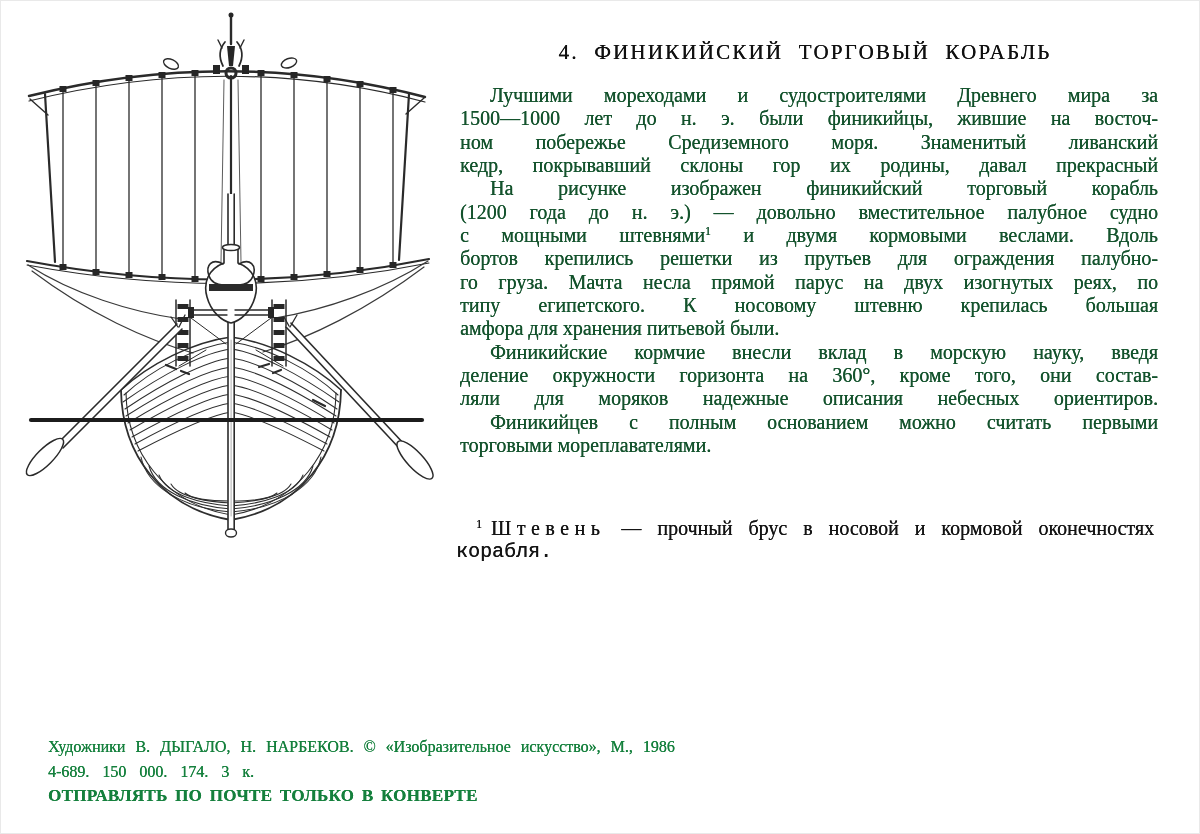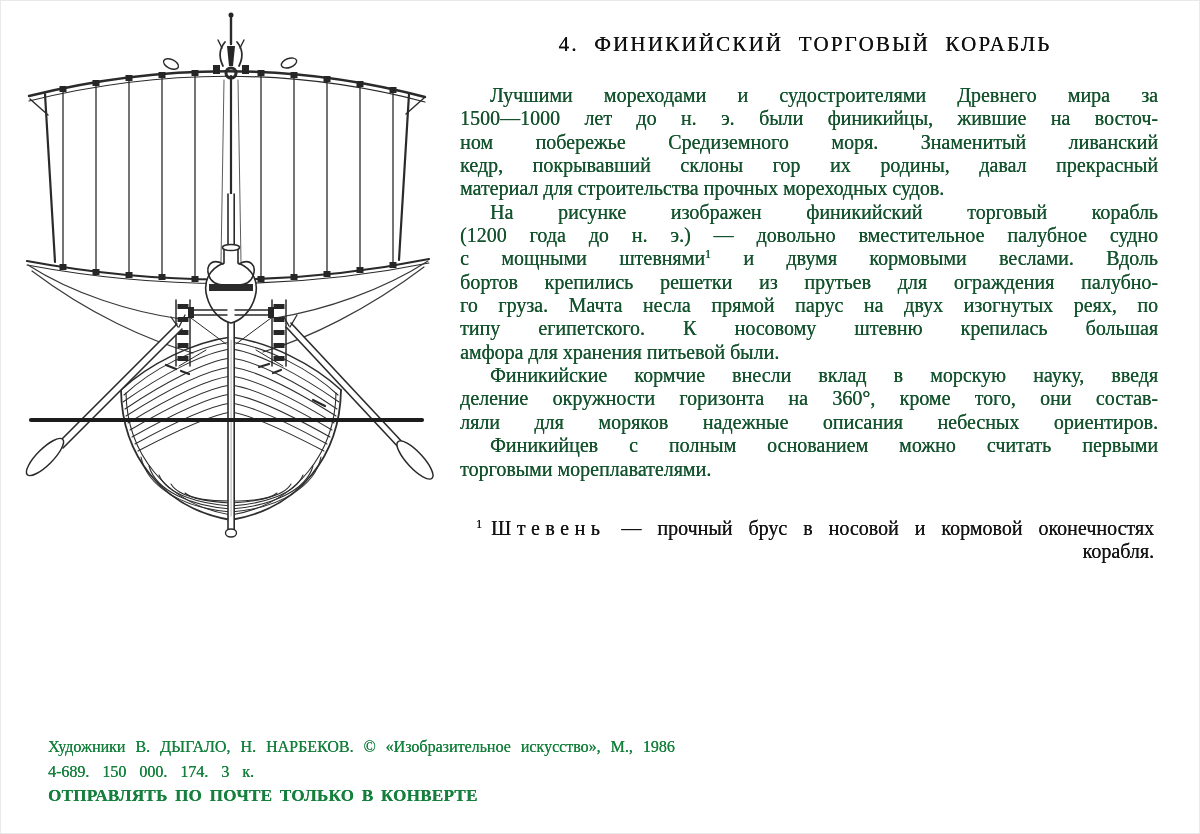--- a/index.html
+++ b/index.html
@@ -4,40 +4,40 @@
 <style>
   html,body{margin:0;padding:0;}
   body{
     width:1200px;height:834px;position:relative;overflow:hidden;
     background:#ffffff;color:#161616;
     font-family:"Liberation Serif","DejaVu Serif",serif;
     box-shadow:inset 0 0 0 1px #e9e9e9;
   }
   .ship{position:absolute;left:1px;top:2px;width:450px;height:556px;}
   .title{
-    position:absolute;left:456px;top:32px;width:698px;
+    position:absolute;left:456px;top:40px;width:698px;
     text-align:center;font-size:21px;letter-spacing:2.2px;word-spacing:8px;
     color:#101010;text-shadow:0.2px 0 0 currentColor;white-space:nowrap;
   }
   .bodytext{
     position:absolute;left:460px;top:84px;width:698px;
     font-size:20px;color:#14532d;text-shadow:0.2px 0 0 currentColor;
   }
   .bl{line-height:23.35px;height:23.35px;text-align:justify;text-align-last:justify;}
   .bl.last{text-align-last:left;}
   .bl.ind{text-indent:30px;}
   .fnref{font-size:12px;line-height:0;vertical-align:7px;}
   .footnote{
     position:absolute;left:456px;top:517px;width:698px;
     font-size:20px;color:#141414;text-shadow:0.2px 0 0 currentColor;
   }
   .footnote .fl1{line-height:23.35px;text-align:justify;text-align-last:justify;text-indent:20px;}
   .footnote .fl1 .fnref{margin-right:9px;}
   .sperr{letter-spacing:5.5px;}
-  .fn2{line-height:23.35px;text-align:right;}
+  .fn2{line-height:23.35px;text-align:left;font-family:Liberation Mono, monospace;}
   .credits{
     position:absolute;left:48px;top:735px;width:800px;
     font-size:16px;line-height:24.5px;color:#15803d;text-shadow:0.2px 0 0 currentColor;
   }
   .credits .c1{word-spacing:6px;}
   .credits .c2{word-spacing:9px;}
   .credits .c3{font-weight:bold;font-size:17px;letter-spacing:.3px;word-spacing:3px;font-family:Liberation Serif, serif;}
   svg *{vector-effect:non-scaling-stroke;}
 </style>
 </head>
@@ -221,21 +221,20 @@
 </svg>
 
 <div class="title">4. ФИНИКИЙСКИЙ ТОРГОВЫЙ КОРАБЛЬ</div>
 
 <div class="bodytext">
 
   <div class="bl ind">Лучшими мореходами и судостроителями Древнего мира за</div>
   <div class="bl">1500—1000 лет до н. э. были финикийцы, жившие на восточ-</div>
   <div class="bl">ном побережье Средиземного моря. Знаменитый ливанский</div>
   <div class="bl">кедр, покрывавший склоны гор их родины, давал прекрасный</div>
-  <div class="bl last">материал для строительства прочных мореходных судов.</div>
 
   <div class="bl ind">На рисунке изображен финикийский торговый корабль</div>
   <div class="bl">(1200 года до н. э.) — довольно вместительное палубное судно</div>
   <div class="bl"><span>с мощными штевнями</span><sup class="fnref">1</sup><span> и двумя кормовыми веслами. Вдоль</span></div>
   <div class="bl">бортов крепились решетки из прутьев для ограждения палубно-</div>
   <div class="bl">го груза. Мачта несла прямой парус на двух изогнутых реях, по</div>
   <div class="bl">типу египетского. К носовому штевню крепилась большая</div>
   <div class="bl last">амфора для хранения питьевой были.</div>
 
   <div class="bl ind">Финикийские кормчие внесли вклад в морскую науку, введя</div>

